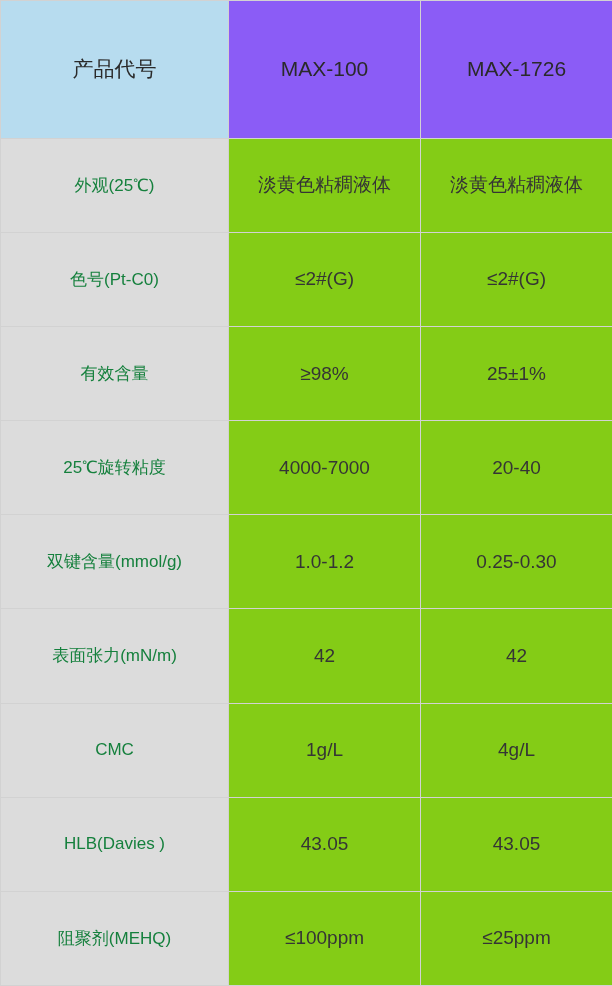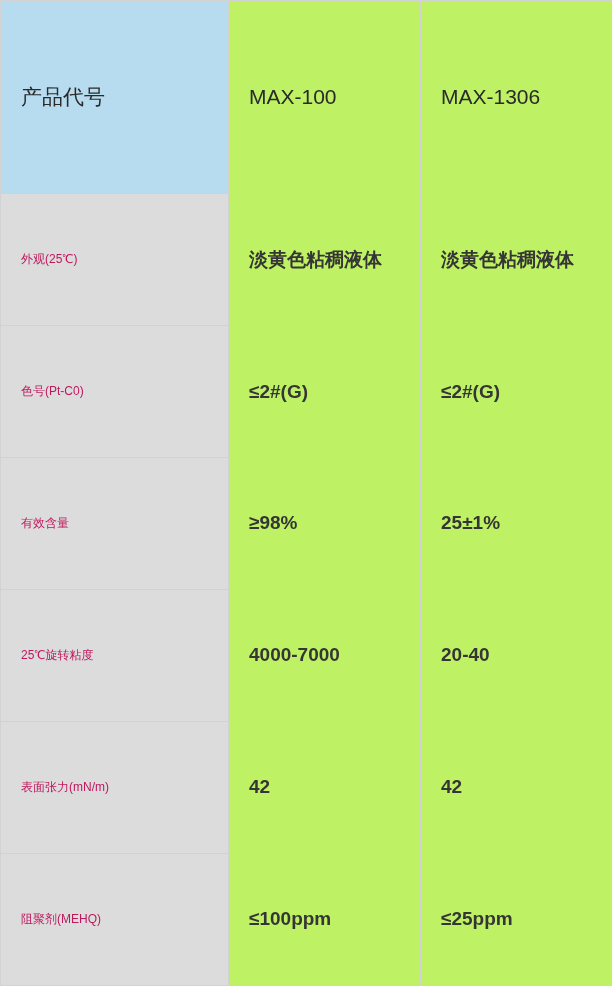--- a/index.html
+++ b/index.html
@@ -14,50 +14,50 @@
     overflow: hidden;
   }
   .spec-table {
     width: 612px;
     height: 986px;
     border-collapse: collapse;
     table-layout: fixed;
   }
   .spec-table td {
     border: 1px solid #d2d2d2;
+    text-align: center;
     vertical-align: middle;
     font-size: 19px;
     color: #353535;
     padding: 0 20px;
   }
   .col-label {
     width: 228px;
   }
   .col-val {
     width: 192px;
   }
   
   tr.header-row td {
-    background: #bef264;
+    background: #8b5cf6;
     font-size: 21px;
     color: #2a2a2a;
     height: 116px;
   }
   tr.header-row td.col-label {
     background: #b7dcef;
   }
   
   td.label-cell {
     background: #dcdcdc;
-    font-size: 12px;
-    color: #be185d;
+    font-size: 17px;
+    color: #15803d;
   }
   td.value-cell {
-    background: #bef264;
-    font-weight: bold;
+    background: #84cc16;
   }
   tr.data-row td {
     height: 79px;
   }
   .small-label {
     font-size: 19px;
   }
 </style>
 </head>
 <body>
@@ -65,21 +65,21 @@
 <table class="spec-table">
   <colgroup>
     <col class="col-label">
     <col class="col-val">
     <col class="col-val">
   </colgroup>
   <tbody>
     <tr class="header-row">
       <td class="col-label">产品代号</td>
       <td class="col-val">MAX-100</td>
-      <td class="col-val">MAX-1306</td>
+      <td class="col-val">MAX-1726</td>
     </tr>
 
     <tr class="data-row">
       <td class="label-cell">外观(25℃)</td>
       <td class="value-cell small-label">淡黄色粘稠液体</td>
       <td class="value-cell small-label">淡黄色粘稠液体</td>
     </tr>
 
     <tr class="data-row">
       <td class="label-cell">色号(Pt-C0)</td>
@@ -94,28 +94,43 @@
     </tr>
 
 
 
     <tr class="data-row">
       <td class="label-cell">25℃旋转粘度</td>
       <td class="value-cell">4000-7000</td>
       <td class="value-cell">20-40</td>
     </tr>
 
+    <tr class="data-row">
+      <td class="label-cell small-label">双键含量(mmol/g)</td>
+      <td class="value-cell">1.0-1.2</td>
+      <td class="value-cell">0.25-0.30</td>
+    </tr>
 
     <tr class="data-row">
       <td class="label-cell small-label">表面张力(mN/m)</td>
       <td class="value-cell">42</td>
       <td class="value-cell">42</td>
     </tr>
 
+    <tr class="data-row">
+      <td class="label-cell">CMC</td>
+      <td class="value-cell">1g/L</td>
+      <td class="value-cell">4g/L</td>
+    </tr>
 
+    <tr class="data-row">
+      <td class="label-cell">HLB(Davies )</td>
+      <td class="value-cell">43.05</td>
+      <td class="value-cell">43.05</td>
+    </tr>
 
     <tr class="data-row">
       <td class="label-cell">阻聚剂(MEHQ)</td>
       <td class="value-cell">≤100ppm</td>
       <td class="value-cell">≤25ppm</td>
     </tr>
   </tbody>
 </table>
 
 </body></html>

